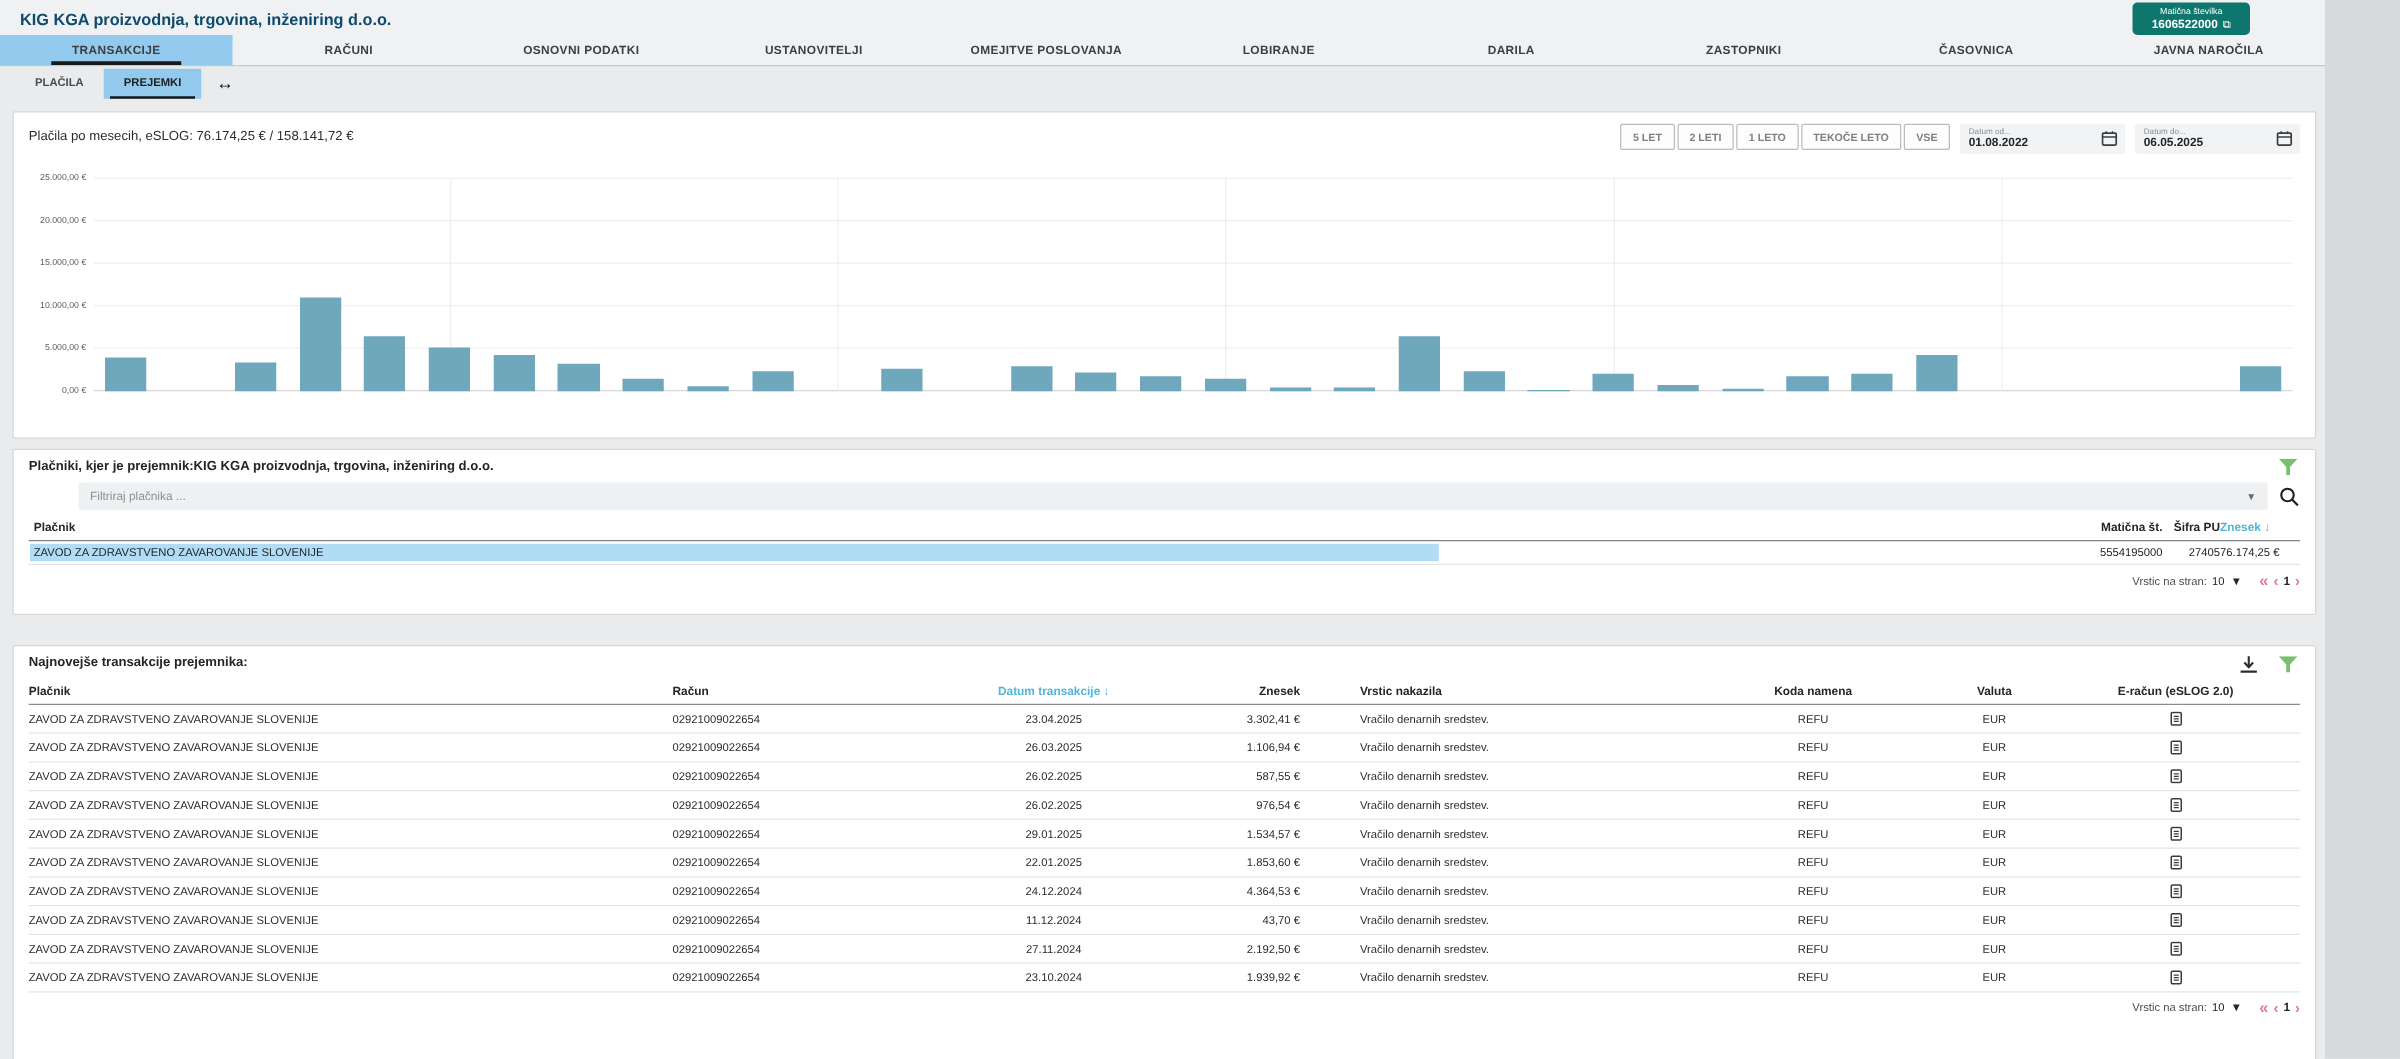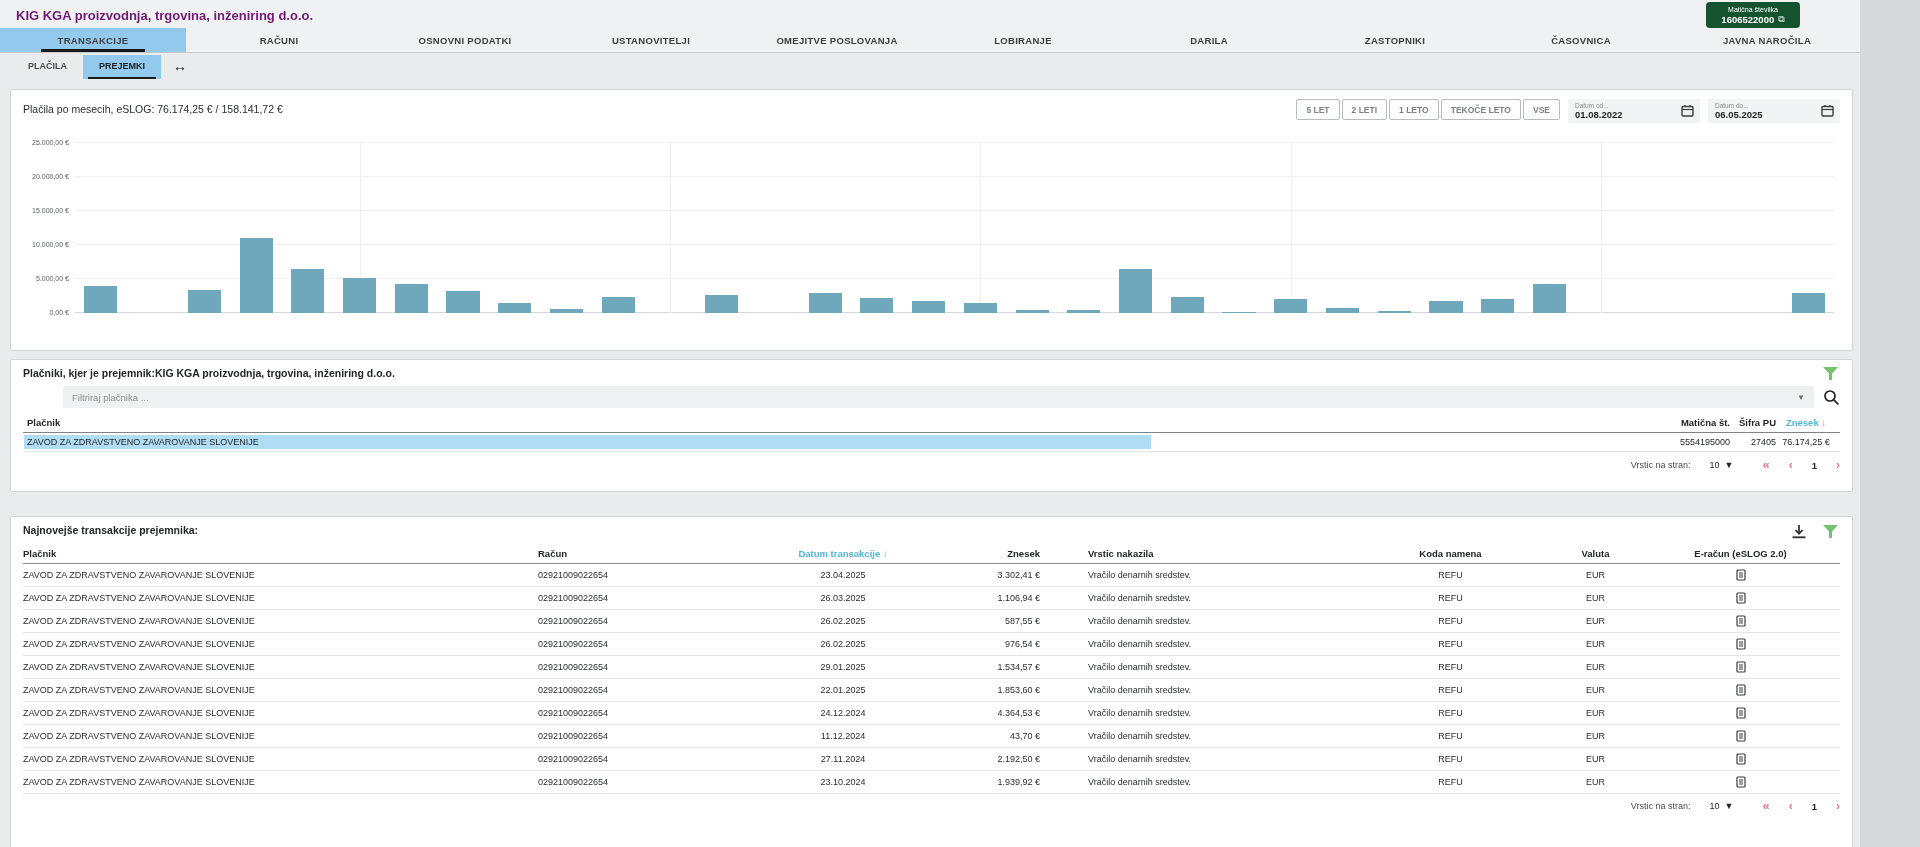--- a/index.html
+++ b/index.html
@@ -3,22 +3,22 @@
 <meta charset="utf-8">
 <style>
   * { margin:0; padding:0; box-sizing:border-box; }
   html,body { width:1920px; height:847px; overflow:hidden;
     font-family:"Liberation Sans","DejaVu Sans",sans-serif; background:#e9ebec; }
   .app { position:absolute; left:0; top:0; width:1860px; height:847px; }
   .right-strip { position:absolute; left:1860px; top:0; width:60px; height:847px; background:#d7dadc; }
 
   
   .topbar { position:relative; height:28px; padding:8px 0 0 16px; background:#eff1f2; }
-  .company-title { font-size:13px; font-weight:bold; color:#701a75; }
-  .badge { position:absolute; right:60px; top:2px; width:94px; height:26px; background:#14532d;
+  .company-title { font-size:13px; font-weight:bold; color:#0c4a6e; }
+  .badge { position:absolute; right:60px; top:2px; width:94px; height:26px; background:#0f766e;
     border-radius:4px; color:#fff; display:flex; flex-direction:column; align-items:center; justify-content:center; }
   .badge .b-lbl { font-size:7px; line-height:9px; }
   .badge .b-val { font-size:9.5px; font-weight:bold; line-height:11px; display:flex; gap:4px; align-items:center; }
   .copy-glyph { font-size:9px; font-weight:normal; }
 
   
   .tabbar { display:flex; height:25px; border-bottom:1px solid #c6c9cb; background:#eff1f2; }
   .tab { flex:1; position:relative; text-align:center; font-size:9.5px; font-weight:bold; color:#3c3e40;
     padding-top:7px; letter-spacing:.3px; cursor:default; }
   .tab.active { background:#92c9ec; }
@@ -70,29 +70,29 @@
     font-family:"Liberation Sans","DejaVu Sans",sans-serif; }
   .inputbox input::placeholder { color:#8e9092; }
   .inputbox .caret { color:#6a6c6e; font-size:8px; cursor:pointer; }
 
   
   .ptable-head { display:flex; margin-top:9px; padding:0 4px 4px; border-bottom:1px solid #808284;
     font-size:9.5px; font-weight:bold; color:#232527; align-items:flex-end; }
   .c-name { flex:1; }
   .c-mat { width:120px; text-align:right; }
   .c-sifra { width:46px; text-align:right; }
-  .c-znesek { width:60px; text-align:center; }
+  .c-znesek { width:60px; text-align:left; }
   .teal { color:#52b5d8; }
   .prow { position:relative; height:19px; border-bottom:1px solid #e2e4e5; font-size:9px; color:#232527;
     display:flex; align-items:center; padding:0 4px; cursor:pointer; }
   .prow .hl { position:absolute; left:1px; top:2px; bottom:2px; width:62%; background:#b0ddf5; z-index:0; }
   .prow > span { position:relative; z-index:1; }
   .pfooter { display:flex; justify-content:flex-end; align-items:center; height:26px; font-size:9px; color:#4a4c4e; }
 
-  .pager-row { display:flex; align-items:center; gap:19px; }
+  .pager-row { display:flex; align-items:center; gap:4px; }
   .rows-select { display:flex; gap:5px; align-items:center; cursor:pointer; font-size:9px; color:#232527; }
   .chev { color:#e27b95; font-size:12px; font-weight:bold; cursor:pointer; line-height:10px; }
   .chev.dbl { font-size:13px; margin-left:10px; }
   .page-num { color:#232527; font-weight:bold; font-size:9.5px; }
 
   
   .ttable-head, .trow { display:grid;
     grid-template-columns:515px 210px 190px 150px 280px 165px 125px 165px 1fr; align-items:center; }
   .ttable-head { margin-top:9px; padding-bottom:4px; border-bottom:1px solid #8a8c8e;
     font-size:9.5px; font-weight:bold; color:#232527; }

